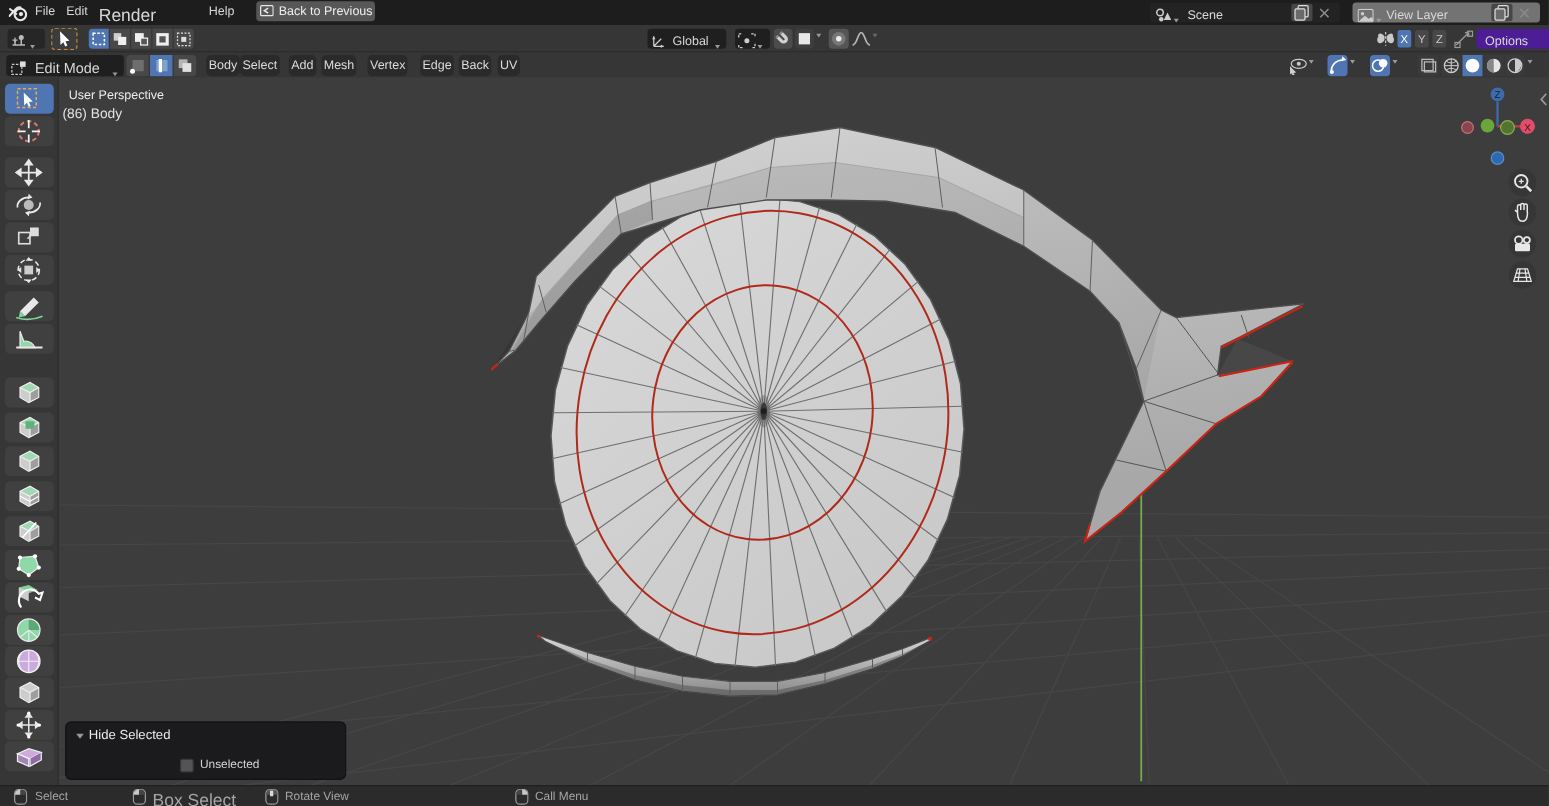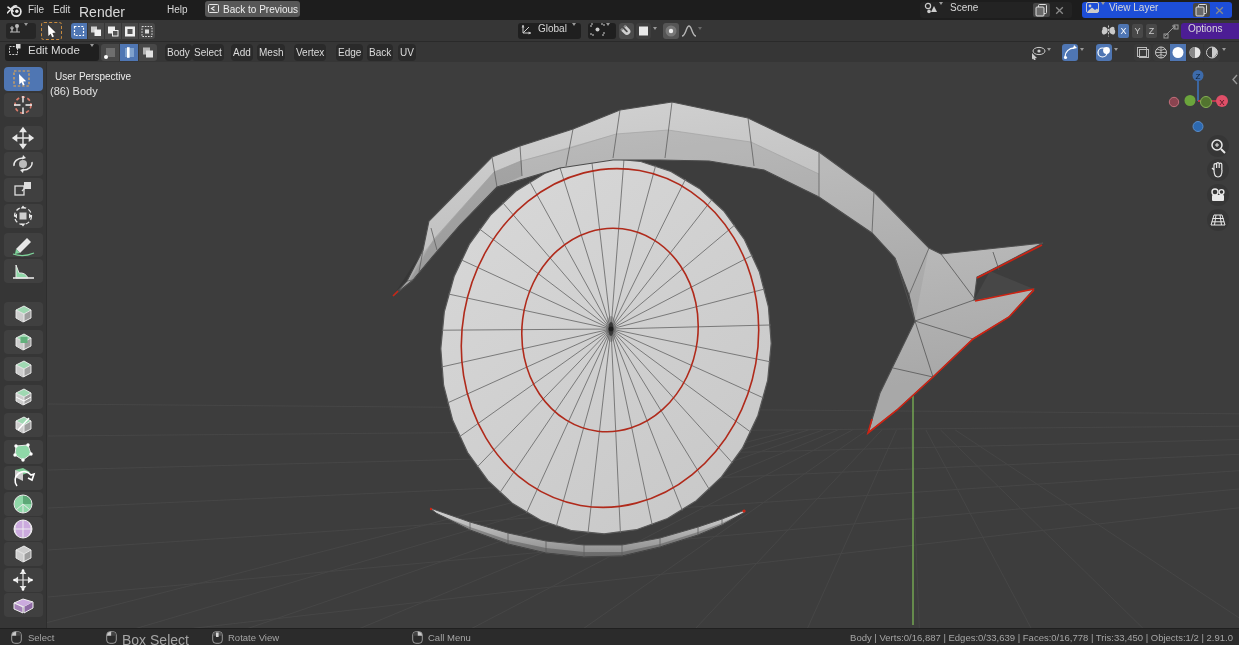--- a/index.html
+++ b/index.html
@@ -3,21 +3,21 @@
 *{margin:0;padding:0;box-sizing:border-box}
 body{width:1239px;height:645px;overflow:hidden;font-family:"Liberation Sans",sans-serif;background:#3d3d3d;position:relative}
 .bar{position:absolute;left:0;width:100%}
 #top{top:0;height:20px;background:#1d1d1d}
 #row2{top:20px;height:22px;background:#363636;border-bottom:1px solid #2a2a2a}
 #row3{top:42px;height:20px;background:#363636}
 #vp{top:62px;height:566px;background:#3d3d3d}
 #status{top:628px;height:17px;background:#2b2b2b;border-top:1px solid #202020}
 .t{position:absolute;font-size:11px;color:#d8d8d8;white-space:nowrap}
 .pill{position:absolute;background:#2a2a2a;border-radius:4px;height:17px;line-height:17px;text-align:center;font-size:10px;color:#dcdcdc;top:1px;padding:0 2px}
-.fld{position:absolute;background:#1f1f1f;border-radius:3px;display:flex;align-items:flex-start;font-size:10px;color:#d8d8d8}
+.fld{position:absolute;background:#1f1f1f;border-radius:3px;display:flex;align-items:flex-end;font-size:10px;color:#d8d8d8}
 .btn{position:absolute;border-radius:3px;background:#484848}
 .blue{background:#4f76b3}
 svg{display:block}
 .ddv{display:inline-block;width:0;height:0;border-left:2.5px solid transparent;border-right:2.5px solid transparent;border-top:3.5px solid #9a9a9a;font-size:0px;line-height:0;overflow:hidden}
 </style></head><body>
 
 <div class="bar" id="top">
  <svg width="16" height="15" style="position:absolute;left:7;top:3" viewBox="0 0 16 15">
   <circle cx="9.3" cy="8.6" r="4.6" fill="none" stroke="#e8e8e8" stroke-width="1.7"></circle>
   <circle cx="9.8" cy="8.2" r="1.7" fill="#e8e8e8"></circle>
@@ -47,21 +47,21 @@
    <div style="position:absolute;right:22px;top:1px;width:17px;height:14px;background:#474747;border-radius:2px"></div>
    <svg width="13" height="13" viewBox="0 0 13 13" style="position:absolute;right:24px;top:2px">
      <rect x="3.5" y="0.5" width="8" height="9" rx="1" fill="none" stroke="#dedede"></rect>
      <rect x="1" y="3" width="8" height="9" rx="1" fill="#6a6a6a" stroke="#dedede"></rect>
    </svg>
    <svg width="9" height="9" viewBox="0 0 9 9" style="position:absolute;right:8px;top:4px">
         <path d="M1.2,1.2 L7.8,7.8 M7.8,1.2 L1.2,7.8" stroke="#8a8a8a" stroke-width="1.3"></path>
       </svg>
  </div>
 
- <div class="fld" style="left:1082px;top:2px;width:150px;height:16px;background:#1d4ed8">
+ <div class="fld" style="left:1082px;top:2px;width:150px;height:16px;background:#737373">
    <svg width="13" height="11" viewBox="0 0 13 11" style="margin-left:4px">
      <rect x="0.5" y="0.5" width="12" height="10" rx="1.5" fill="none" stroke="#ccc"></rect>
      <circle cx="4" cy="4" r="1.4" fill="#ccc"></circle>
         <path d="M2,9 L6,5.5 L9,8 L11,6.5 L12.5,8 L12.5,10 L2,10 Z" fill="#ccc"></path>
    </svg>
    <span class="ddv" style="margin-left:2px"></span>
    <span style="margin-left:4px">View Layer</span>
    <div style="position:absolute;right:22px;top:1px;width:17px;height:14px;background:#474747;border-radius:2px"></div>
    <svg width="13" height="13" viewBox="0 0 13 13" style="position:absolute;right:24px;top:2px">
      <rect x="3.5" y="0.5" width="8" height="9" rx="1" fill="none" stroke="#dedede"></rect>
@@ -623,20 +623,26 @@
  <div style="position:absolute;left:48px;top:147px;width:22px;height:22px;border-radius:50%;background:#30303080">
   <svg width="22" height="22" viewBox="0 0 22 22">
           <path d="M7,6 L15,6 L18,16 L4,16 Z M9,6 L7.5,16 M13,6 L14.5,16 M5.5,9.5 L16.5,9.5 M4.8,12.8 L17.2,12.8" stroke="#e8e8e8" fill="none"></path>
         </svg>
  </div>
  <svg width="6" height="11" viewBox="0 0 6 11" style="position:absolute;left:73px;top:12px">
         <path d="M5,1 L1,5.5 L5,10" stroke="#989898" fill="none" stroke-width="1.4"></path>
       </svg>
 </div>
 
+<div style="position:absolute;left:52px;top:515px;width:225px;height:47px;background:rgba(26,26,28,0.94);border-radius:5px;border:1px solid #121214">
+ <div style="position:absolute;left:8px;top:9px;width:0;height:0;border-left:3.5px solid transparent;border-right:3.5px solid transparent;border-top:4.5px solid #999"></div>
+ <span class="t" style="left:18px;top:4px;color:#eaeaea;font-size:10.5px">Hide Selected</span>
+ <div style="position:absolute;left:91px;top:29px;width:11px;height:11px;background:#545454;border:1px solid #393939;border-radius:2px"></div>
+ <span class="t" style="left:107px;top:28px;color:#d4d4d4;font-size:9.5px">Unselected</span>
+</div>
 </div>
 
 <div class="bar" id="status">
  <svg width="11" height="13" viewBox="0 0 11 13" style="position:absolute;left:11px;top:2px">
       <rect x="0.7" y="0.7" width="9.6" height="11.6" rx="3.2" fill="none" stroke="#9a9a9a"></rect>
       <path d="M1,4.8 V4 a4,3.4 0 0 1 4.3,-3.3 V4.8 Z" fill="#c8c8c8"></path>
       <path d="M10,4.8 V4 a4,3.4 0 0 0 -4.3,-3.3 V4.8 Z" fill="#444"></path>
     </svg>
     <span class="t" style="left:28px;top:3px;color:#a5a5a5;font-size:9.5px">Select</span>
  <svg width="11" height="13" viewBox="0 0 11 13" style="position:absolute;left:106px;top:2px">
@@ -651,13 +657,12 @@
       <path d="M10,4.8 V4 a4,3.4 0 0 0 -4.3,-3.3 V4.8 Z" fill="#555"></path>
       <rect x="4" y="1.5" width="2.6" height="4.5" fill="#d8d8d8"></rect>
     </svg>
     <span class="t" style="left:228px;top:3px;color:#a5a5a5;font-size:9.5px">Rotate View</span>
  <svg width="11" height="13" viewBox="0 0 11 13" style="position:absolute;left:412px;top:2px">
       <rect x="0.7" y="0.7" width="9.6" height="11.6" rx="3.2" fill="none" stroke="#9a9a9a"></rect>
       <path d="M1,4.8 V4 a4,3.4 0 0 1 4.3,-3.3 V4.8 Z" fill="#444"></path>
       <path d="M10,4.8 V4 a4,3.4 0 0 0 -4.3,-3.3 V4.8 Z" fill="#c8c8c8"></path>
     </svg>
     <span class="t" style="left:428px;top:3px;color:#a5a5a5;font-size:9.5px">Call Menu</span>
- <span class="t" style="right:6px;top:3px;color:#a5a5a5;font-size:9.5px">Body | Verts:0/16,887 | Edges:0/33,639 | Faces:0/16,778 | Tris:33,450 | Objects:1/2 | 2.91.0</span>
 </div>
 </body></html>

